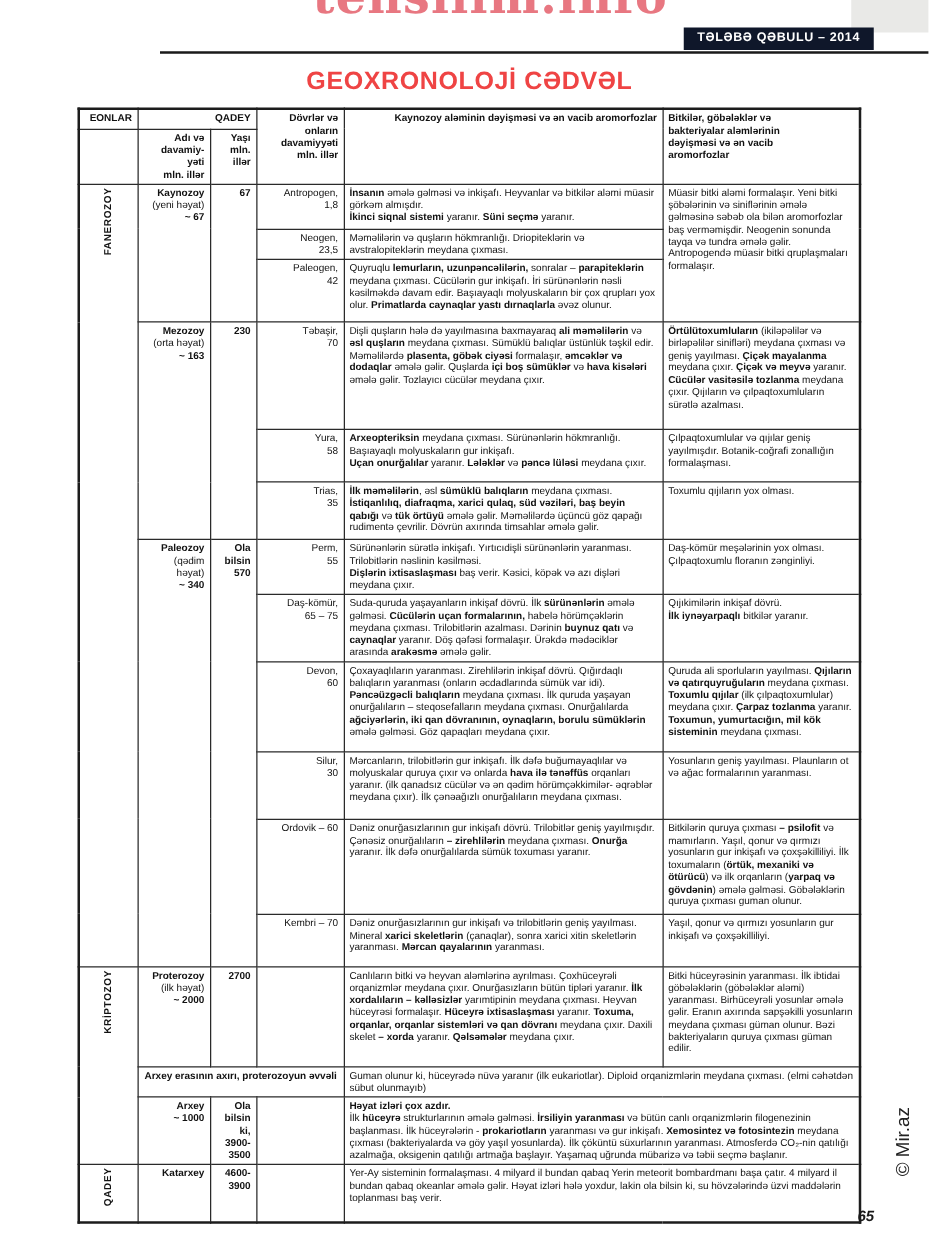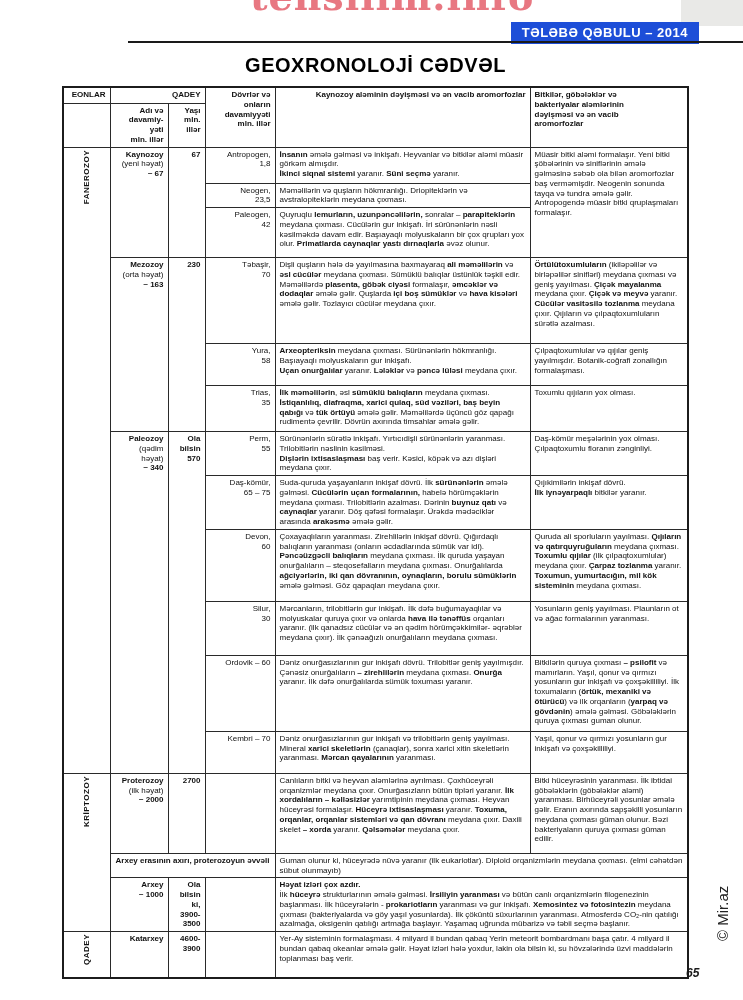--- a/index.html
+++ b/index.html
@@ -9,26 +9,26 @@
     font-family:"Liberation Sans", sans-serif; color:#111; overflow:hidden;
   }
   .watermark {
     position:absolute; top:-26px; left:250px; font-family:"DejaVu Serif", serif;
     font-weight:bold; font-size:38px; color:#e4606c; letter-spacing:1px;
     opacity:.85; white-space:nowrap;
   }
   .corner-box { position:absolute; top:0; right:0; width:62px; height:26px; background:#e9e9e7; }
   .top-rule { position:absolute; top:41px; left:128px; right:0; border-top:2px solid #1a1a1a; }
   .badge {
-    position:absolute; top:22px; right:44px; background:#1d4ed8; color:#fff;
-    font-weight:bold; font-size:13px; padding:3px 11px 4px; letter-spacing:.5px;
+    position:absolute; top:22px; right:44px; background:#0f172a; color:#fff;
+    font-weight:bold; font-size:10px; padding:3px 11px 4px; letter-spacing:.5px;
   }
   .page-title {
     position:absolute; top:54px; left:62px; width:627px; text-align:center;
-    font-weight:bold; font-size:20px; letter-spacing:.5px; color:#000000;
+    font-weight:bold; font-size:20px; letter-spacing:.5px; color:#ef4444;
   }
   table.geo {
     position:absolute; top:86px; left:62px; width:627px;
     border-collapse:collapse; table-layout:fixed;
     border:2px solid #1c1c1c;
   }
   table.geo th, table.geo td {
     border:1px solid #2a2a2a; padding:2px 4px; vertical-align:top;
     font-size:8px; line-height:1.22; white-space:pre-line; overflow:hidden;
   }
@@ -123,21 +123,21 @@
       <td class="animals">Quyruqlu <b>lemurların, uzunpəncəlilərin,</b> sonralar – <b>parapiteklərin</b> meydana çıxması. Cücülərin gur inkişafı. İri sürünənlərin nəsli kəsilməkdə davam edir. Başıayaqlı molyuskaların bir çox qrupları yox olur. <b>Primatlarda caynaqlar yastı dırnaqlarla</b> əvəz olunur.</td>
     </tr>
 
     <tr style="height:86px">
       <td class="era" rowspan="3"><b>Mezozoy</b>
 (orta həyat)
 <b>~ 163</b></td>
       <td class="age" rowspan="3"><b>230</b></td>
       <td class="period">Təbaşir,
 70</td>
-      <td class="animals">Dişli quşların hələ də yayılmasına baxmayaraq <b>ali məməlilərin</b> və <b>əsl cücülər</b> meydana çıxması. Sümüklü balıqlar üstünlük təşkil edir.
+      <td class="animals">Dişli quşların hələ də yayılmasına baxmayaraq <b>ali məməlilərin</b> və <b>əsl quşların</b> meydana çıxması. Sümüklü balıqlar üstünlük təşkil edir.
 Məməlilərdə <b>plasenta, göbək ciyəsi</b> formalaşır, <b>əmcəklər və dodaqlar</b> əmələ gəlir. Quşlarda <b>içi boş sümüklər</b> və <b>hava kisələri</b> əmələ gəlir. Tozlayıcı cücülər meydana çıxır.</td>
       <td class="plants"><b>Örtülütoxumluların</b> (ikiləpəlilər və birləpəlilər sinifləri) meydana çıxması və geniş yayılması. <b>Çiçək mayalanma</b> meydana çıxır. <b>Çiçək və meyvə</b> yaranır. <b>Cücülər vasitəsilə tozlanma</b> meydana çıxır. Qıjıların və çılpaqtoxumluların sürətlə azalması.</td>
     </tr>
     <tr style="height:42px">
       <td class="period">Yura,
 58</td>
       <td class="animals"><b>Arxeopteriksin</b> meydana çıxması. Sürünənlərin hökmranlığı. Başıayaqlı molyuskaların gur inkişafı.
 <b>Uçan onurğalılar</b> yaranır. <b>Lələklər</b> və <b>pəncə lüləsi</b> meydana çıxır.</td>
       <td class="plants">Çılpaqtoxumlular və qıjılar geniş yayılmışdır. Botanik-coğrafi zonallığın formalaşması.</td>
     </tr>

